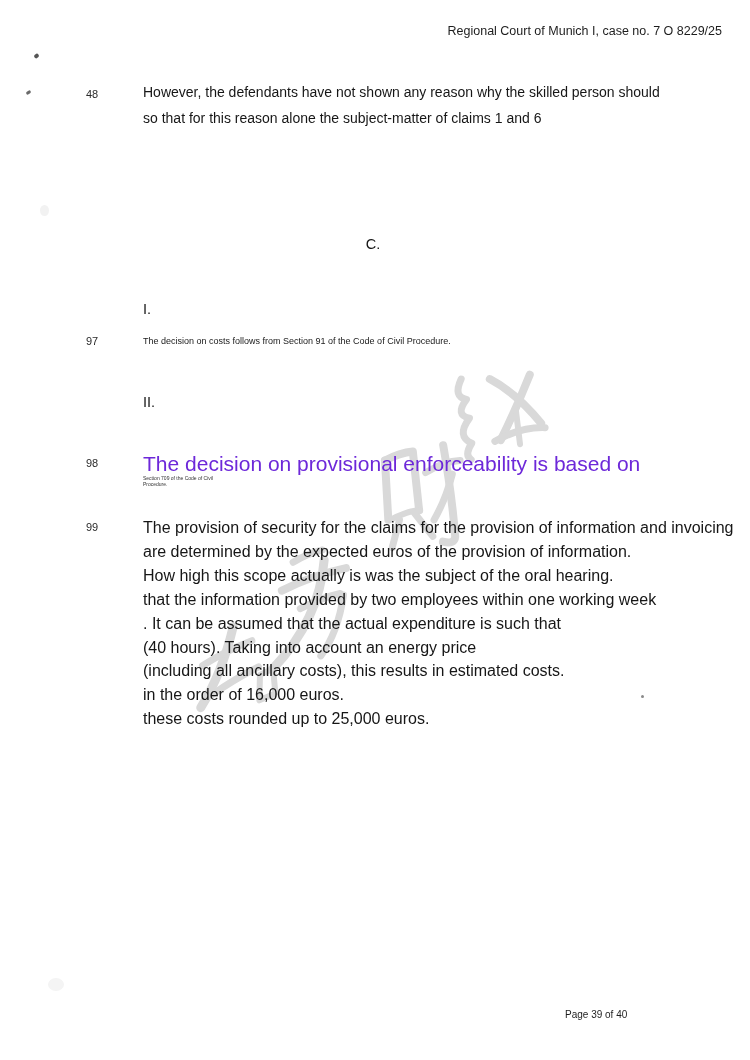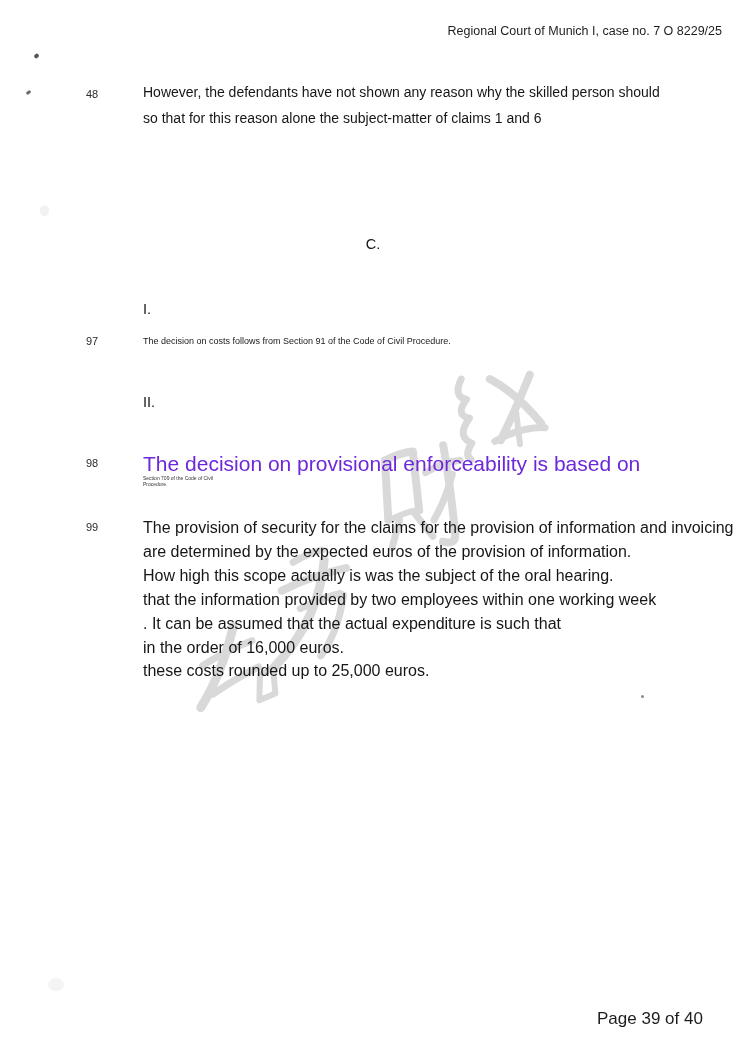--- a/index.html
+++ b/index.html
@@ -67,22 +67,22 @@
   }
   .footnote-tiny {
     left: 143px;
     font-size: 5px;
     line-height: 5.5px;
     color: #333;
     white-space: nowrap;
   }
   .footer-line {
     top: 1009px;
-    left: 597px;
-    font-size: 17px;
+    left: 565px;
+    font-size: 10px;
     color: #1d1d1d;
     white-space: nowrap;
   }
   .watermark-svg {
     top: 0;
     left: 0;
     pointer-events: none;
   }
   .speck { border-radius: 50%; }
 </style>
@@ -158,19 +158,21 @@
     <div>Procedure.</div>
   </div>
 
   <div class="abs para-number" style="top:521px;">99</div>
   <div class="abs body-block block-99" style="top:516px;">
     <div class="line">The provision of security for the claims for the provision of information and invoicing</div>
     <div class="line">are determined by the expected euros of the provision of information.</div>
     <div class="line">How high this scope actually is was the subject of the oral hearing.</div>
     <div class="line">that the information provided by two employees within one working week</div>
     <div class="line">. It can be assumed that the actual expenditure is such that</div>
+    <div class="line">(40 hours). Taking into account an energy price</div>
+    <div class="line">(including all ancillary costs), this results in estimated costs.</div>
     <div class="line">in the order of 16,000 euros.</div>
     <div class="line">these costs rounded up to 25,000 euros.</div>
   </div>
 
   <div class="abs footer-line">Page 39 of 40</div>
 
 </div>
 
 </body></html>

